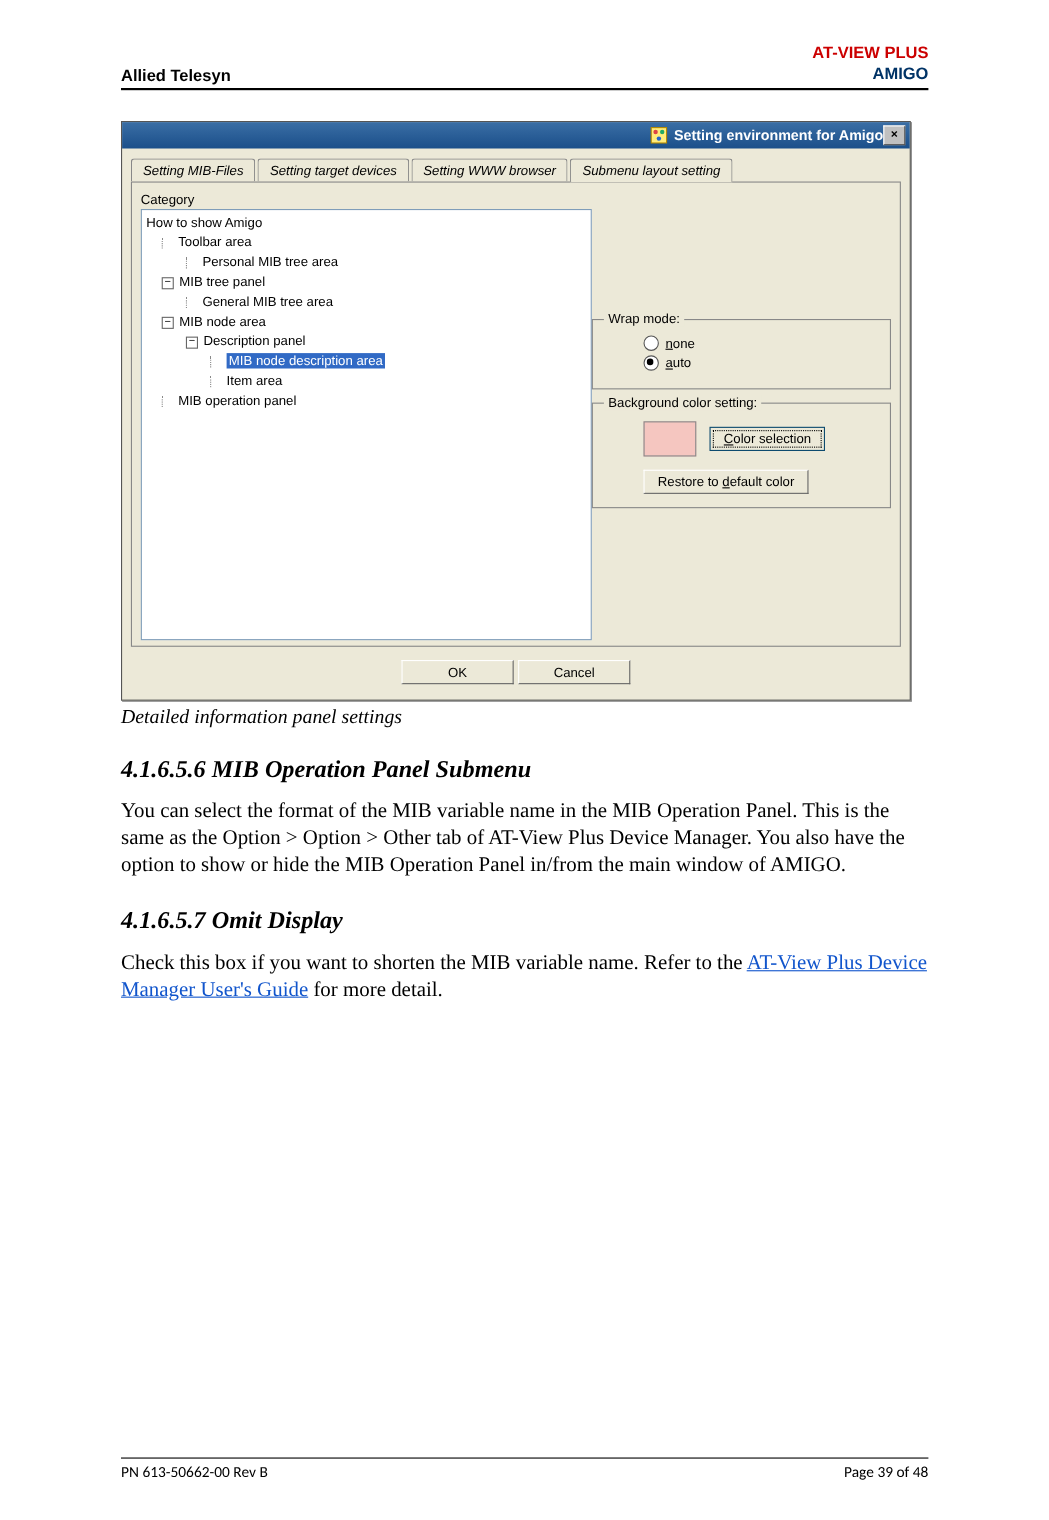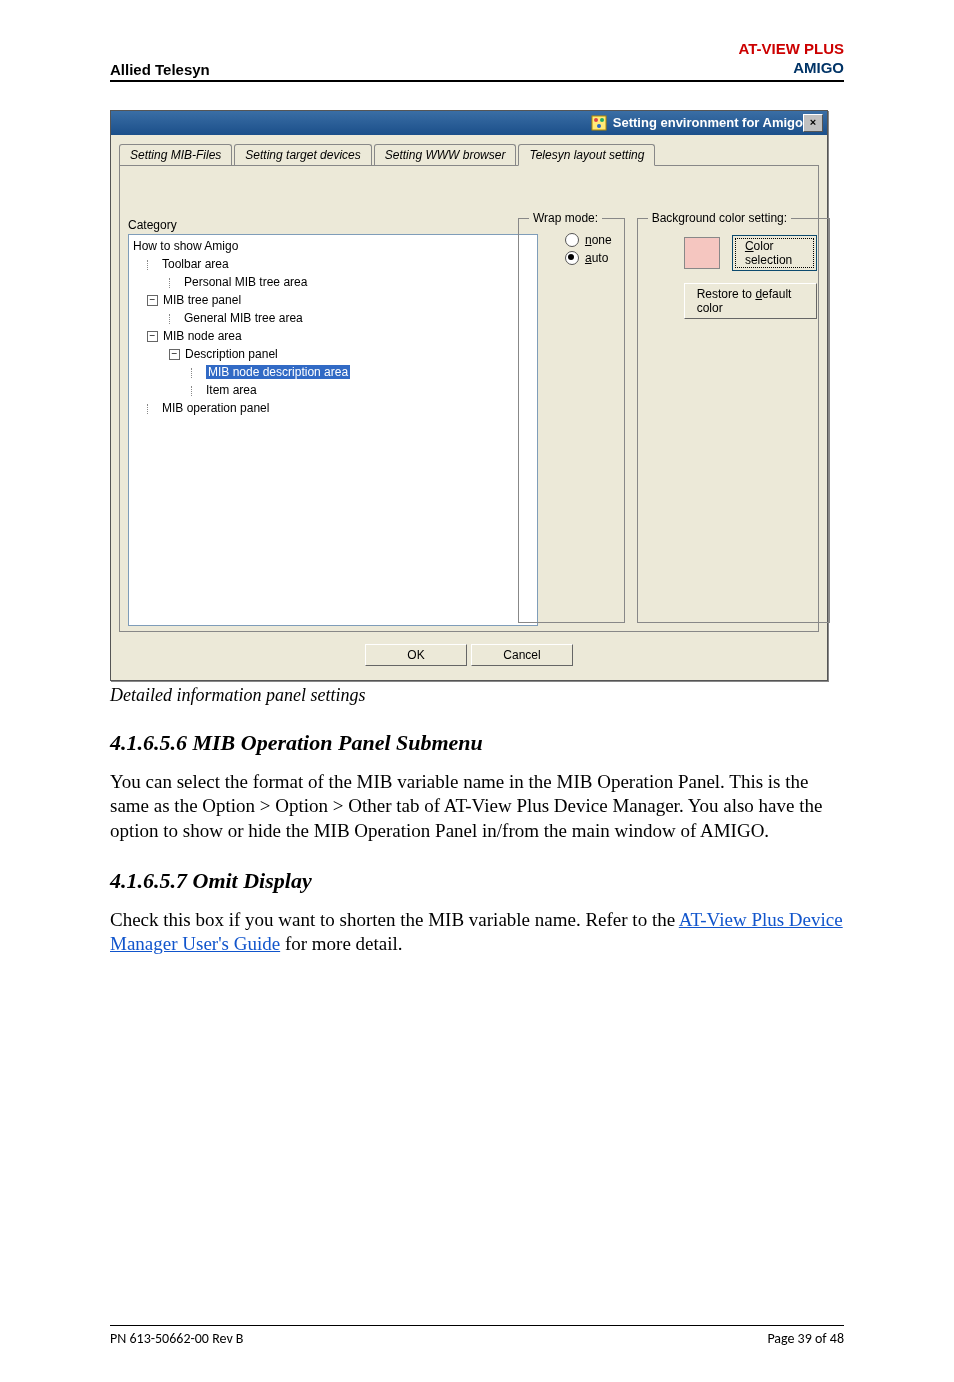--- a/index.html
+++ b/index.html
@@ -103,21 +103,20 @@
     z-index: 2;
   }
   .tabpane {
     border: 1px solid #888;
     padding: 8px;
     position: relative;
     z-index: 1;
   }
   .cols {
     display: flex;
-    margin-top: 44px;
   }
   .catbox {
     flex: 1;
     height: 405px;
   }
   .catlabel {
     font-size: 12px;
     margin-bottom: 2px;
   }
   .listwell {
@@ -156,20 +155,21 @@
     vertical-align: -2px;
   }
   .selrow span.sel {
     background: #316ac5;
     color: #fff;
     padding: 0 2px;
   }
   .rightcol {
     width: 272px;
     display: flex;
+    flex-direction: column;
     justify-content: center;
     gap: 12px;
   }
   .group {
     border: 1px solid #888;
     padding: 10px 12px 12px 12px;
     position: relative;
   }
   .group .legend {
     position: absolute;
@@ -295,21 +295,21 @@
         <span>Setting environment for Amigo</span>
       </div>
       <div class="closebtn">×</div>
     </div>
 
     <div class="tabs">
       <div class="tablist">
         <div class="tab">Setting MIB-Files</div>
         <div class="tab">Setting target devices</div>
         <div class="tab">Setting WWW browser</div>
-        <div class="tab active">Telesyn layout setting</div>
+        <div class="tab active">Submenu layout setting</div>
       </div>
       <div class="tabpane">
         <div class="cols">
           <div class="catbox">
             <div class="catlabel">Category</div>
             <div class="listwell">
               <div class="tree">
                 <div class="row">How to show Amigo</div>
                 <div class="row i1"><span class="dots"></span><span>Toolbar area</span></div>
                 <div class="row i2"><span class="dots"></span><span>Personal MIB tree area</span></div>

